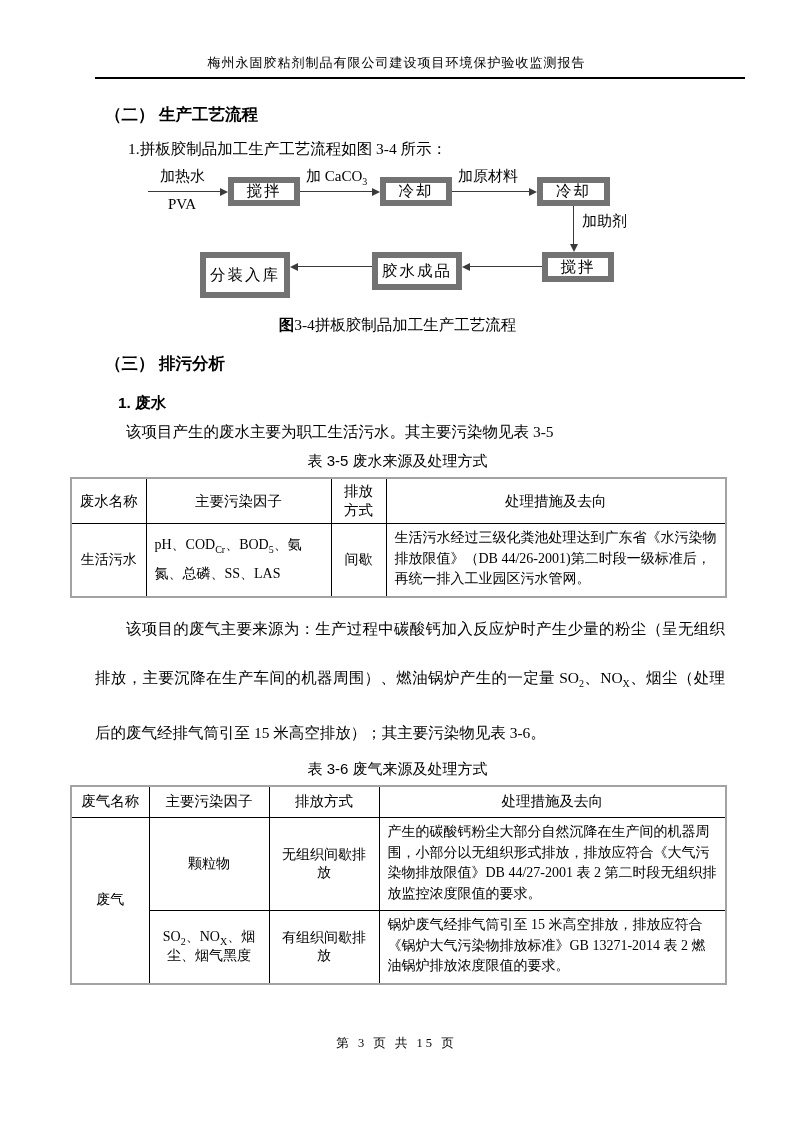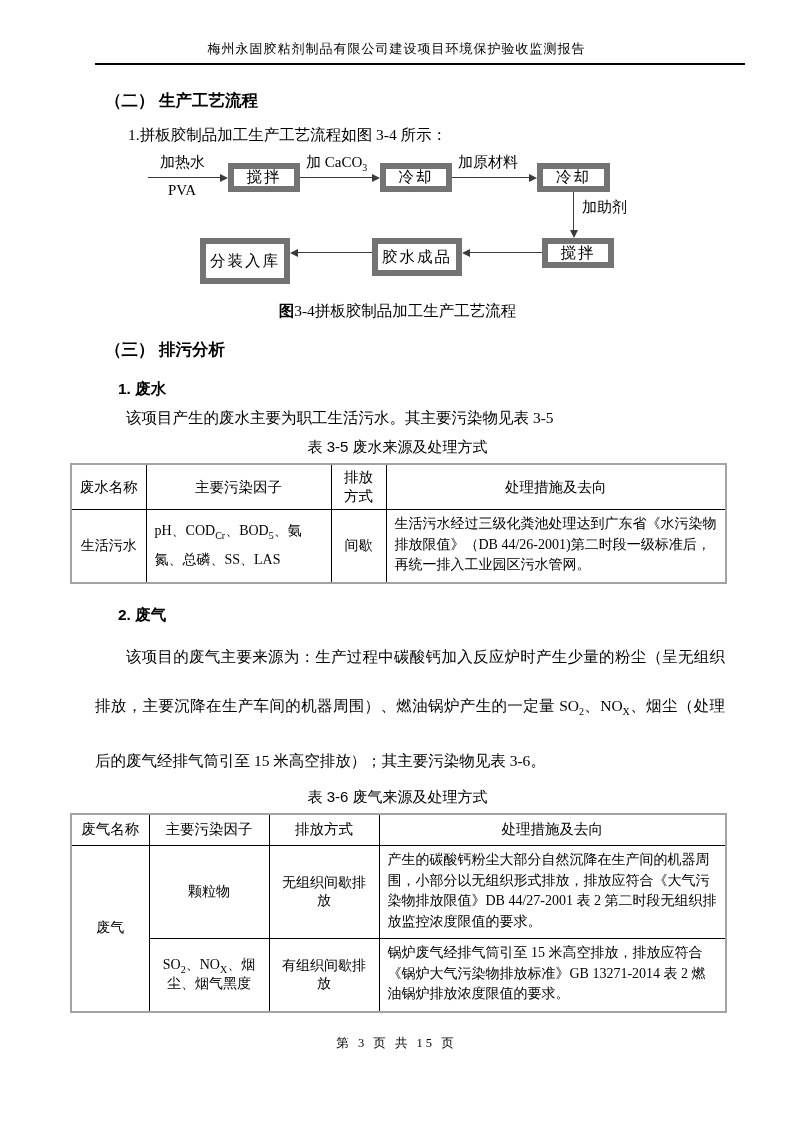--- a/index.html
+++ b/index.html
@@ -2,21 +2,21 @@
 <html><head>
 <meta charset="utf-8">
 <style>
   * { margin:0; padding:0; box-sizing:border-box; }
   html,body { background:#fff; }
   body {
     width:793px; height:1122px; position:relative;
     font-family:"Liberation Serif","DejaVu Serif",serif;
     color:#000; overflow:hidden;
   }
-  .page { width:793px; height:1122px; position:relative; padding-top:40px; }
+  .page { width:793px; height:1122px; position:relative; padding-top:54px; }
   .content { margin-left:70px; margin-right:68px; position:relative; }
 
   .hdr-title { text-align:center; font-size:13px; letter-spacing:1px; }
   .hdr-rule { margin-left:95px; margin-right:48px; border-bottom:2px solid #000; margin-top:5px; }
 
   .sec-heading {
     font-family:"Liberation Sans","DejaVu Sans",sans-serif;
     font-weight:bold; font-size:16.5px; margin-left:35px; margin-top:25px;
   }
   .sub-heading {
@@ -144,21 +144,20 @@
       </tr>
       <tr>
         <td class="c">生活污水</td>
         <td class="pol"><span>pH、COD</span><sub>Cr</sub><span>、BOD</span><sub>5</sub><span>、氨氮、总磷、SS、LAS</span></td>
         <td class="c">间歇</td>
         <td class="treat">生活污水经过三级化粪池处理达到广东省《水污染物排放限值》（DB 44/26-2001)第二时段一级标准后，再统一排入工业园区污水管网。</td>
       </tr>
     </tbody>
       </table>
 
-    <div class="sub-heading" style="margin-top:21px;">2. 废气</div>
     <div class="para-multi"><span>该项目的废气主要来源为：生产过程中碳酸钙加入反应炉时产生少量的粉尘（呈无组织排放，主要沉降在生产车间的机器周围）、燃油锅炉产生的一定量 SO</span><sub>2</sub><span>、NO</span><sub>X</sub><span>、烟尘（处理后的废气经排气筒引至 15 米高空排放）；其主要污染物见表 3-6。</span></div>
 
     <div class="tbl-caption" style="margin-top:3px;">表 3-6 废气来源及处理方式</div>
     <table class="t36">
       <colgroup>
           <col style="width:78px">
           <col style="width:120px">
           <col style="width:110px">
           <col style="width:347px">
         </colgroup>

